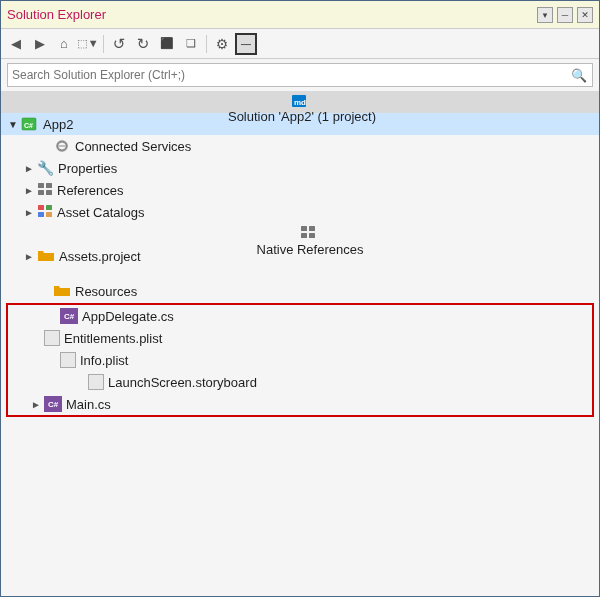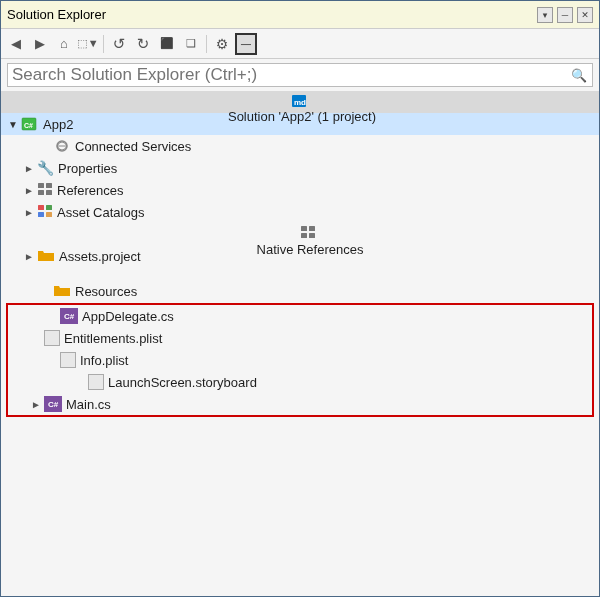--- a/index.html
+++ b/index.html
@@ -29,21 +29,21 @@
       height: 28px;
     }
     .title-bar-left {
       display: flex;
       align-items: center;
       gap: 6px;
     }
     .title-text {
       font-size: 13px;
       font-weight: 400;
-      color: #000000;
+      color: #be185d;
     }
     .title-bar-controls {
       display: flex;
       align-items: center;
       gap: 4px;
     }
     .title-btn {
       width: 16px;
       height: 16px;
       border: 1px solid #999;
@@ -92,21 +92,21 @@
       margin: 4px 6px;
       display: flex;
       align-items: center;
       padding: 2px 4px;
       height: 24px;
     }
     .search-input {
       border: none;
       outline: none;
       flex: 1;
-      font-size: 17px;
+      font-size: 12px;
       color: #777;
       background: transparent;
     }
     .search-icon-btn {
       color: #666;
       cursor: pointer;
       font-size: 13px;
     }
     .tree-area {
       flex: 1;

